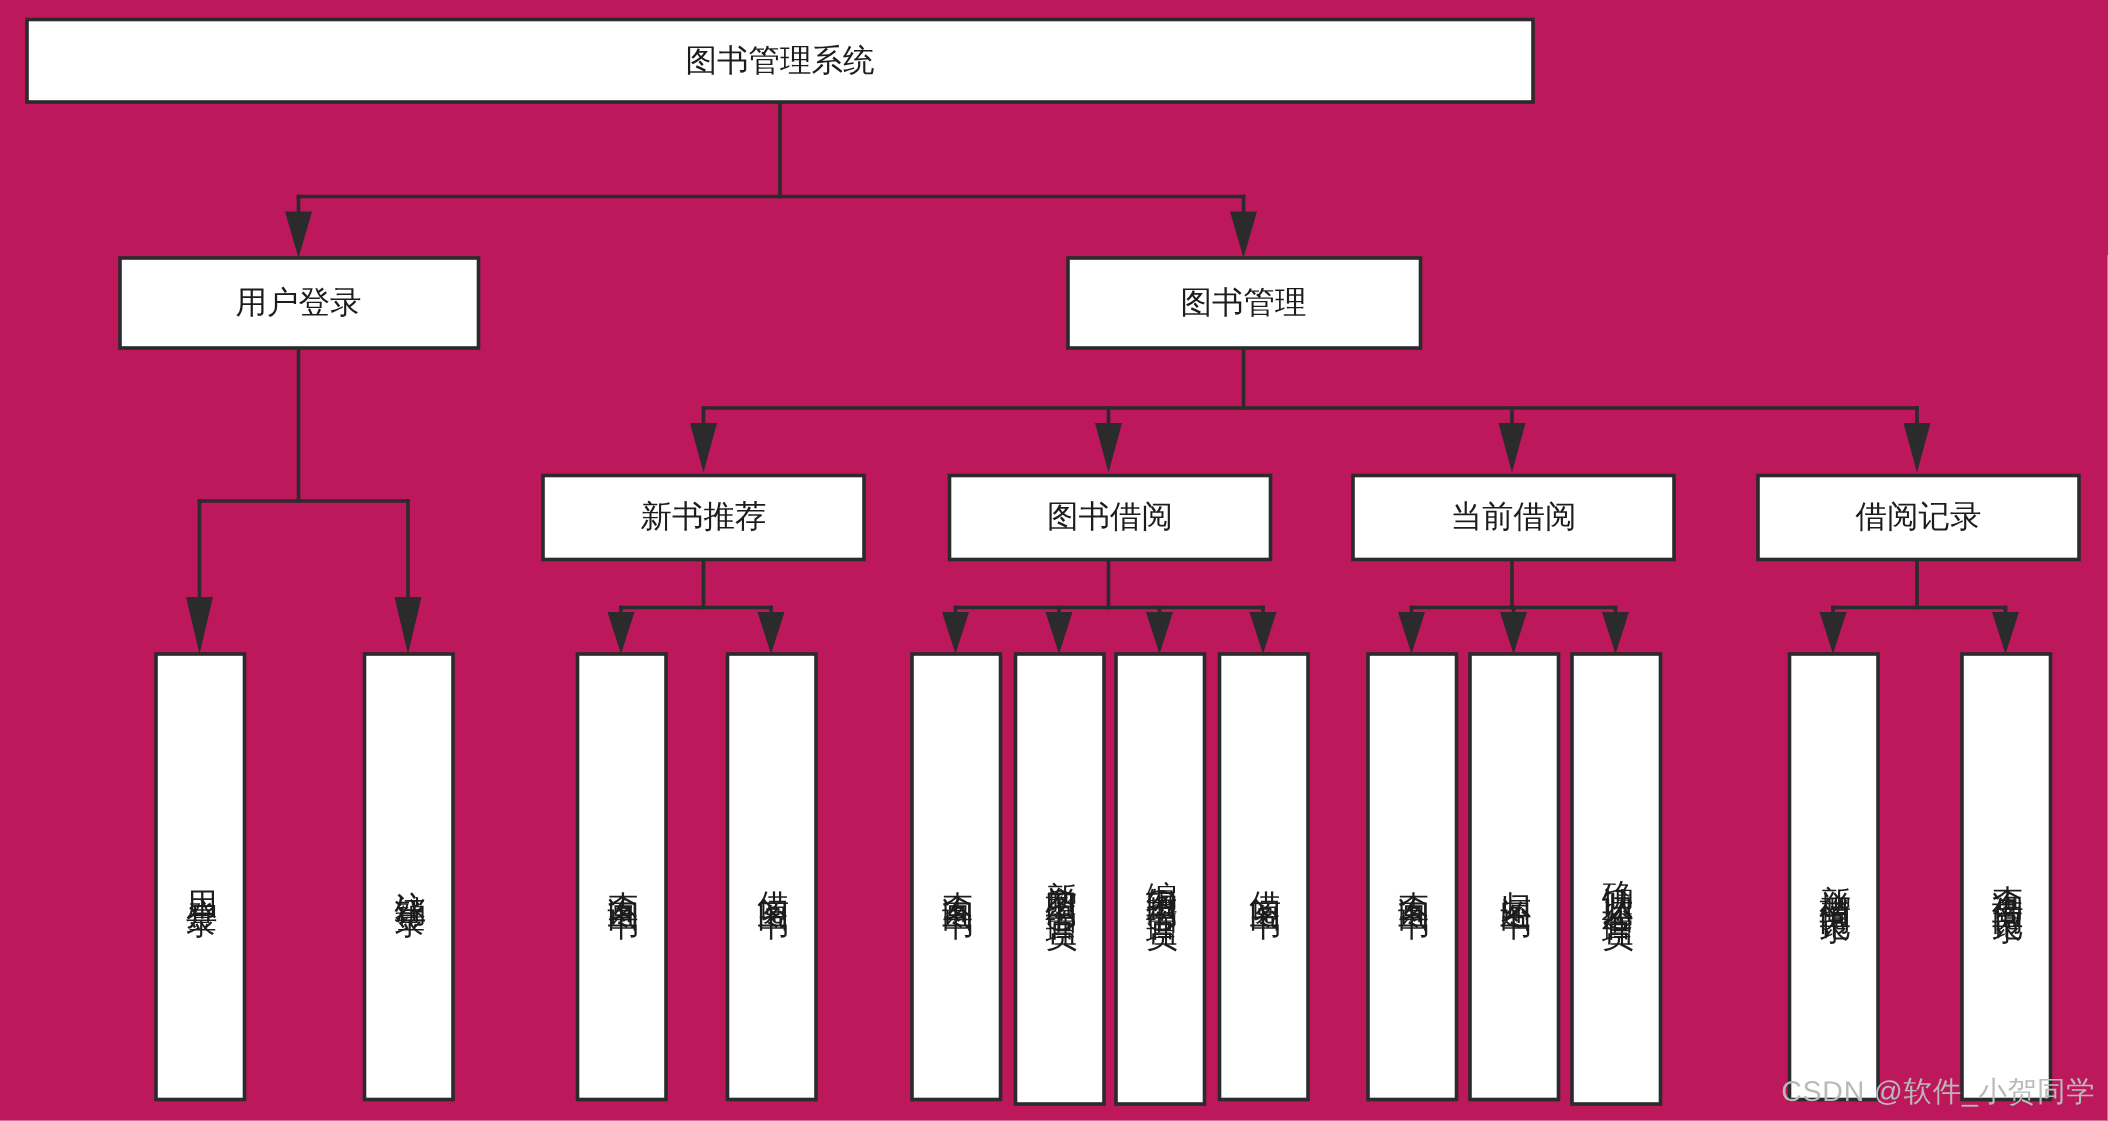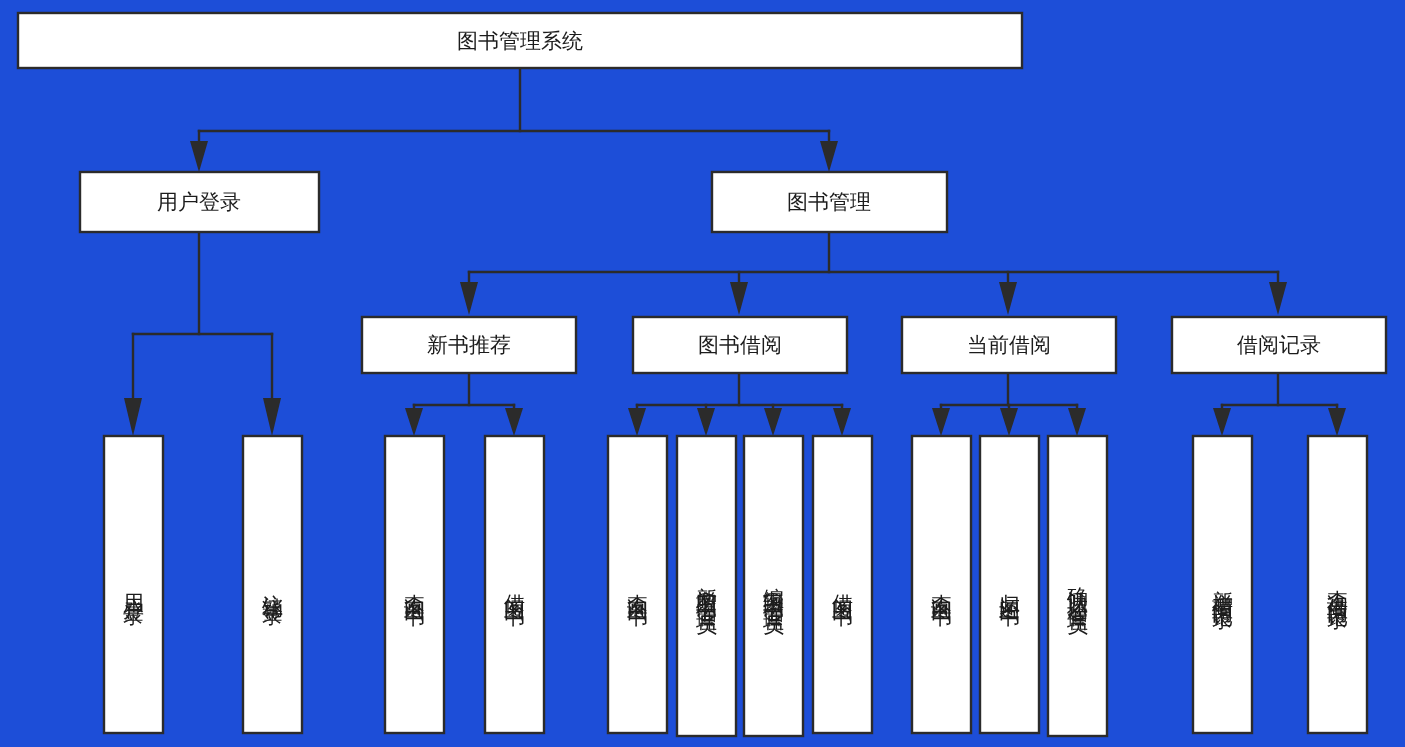--- a/index.html
+++ b/index.html
@@ -10,21 +10,21 @@
   body {
     width: 1405px;
     height: 747px;
     overflow: hidden;
     font-family: "Liberation Sans", "DejaVu Sans", sans-serif;
   }
   #diagram-root {
     position: relative;
     width: 1405px;
     height: 747px;
-    background: #1d4ed8;
+    background: #be185d;
   }
   svg#flowchart {
     position: absolute;
     top: 0;
     left: 0;
     width: 1405px;
     height: 747px;
   }
   .node-box {
     fill: #ffffff;
@@ -232,13 +232,14 @@
     <g>
       <rect class="node-box" x="1193" y="436" width="59" height="297"></rect>
       <text class="node-label-v" x="1223" y="585">新增借阅记录</text>
     </g>
     <g>
       <rect class="node-box" x="1308" y="436" width="59" height="297"></rect>
       <text class="node-label-v" x="1338" y="585">查询借阅记录</text>
     </g>
   </svg>
 
+  <div class="watermark">CSDN @软件_小贺同学</div>
 </div>
 
 </body></html>

